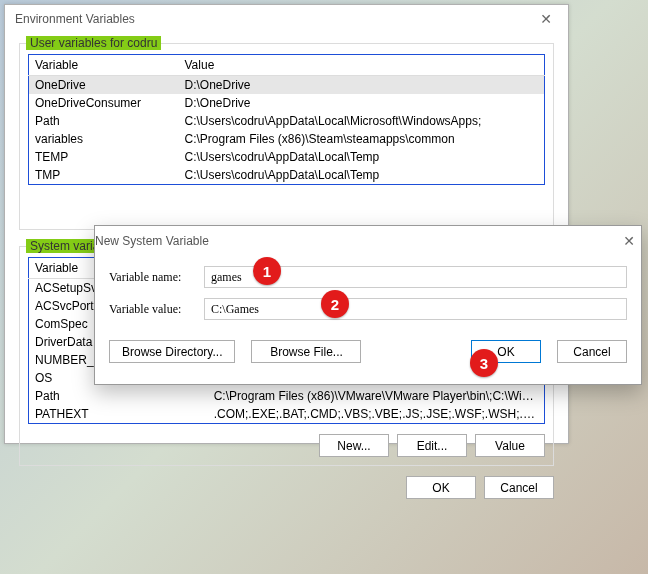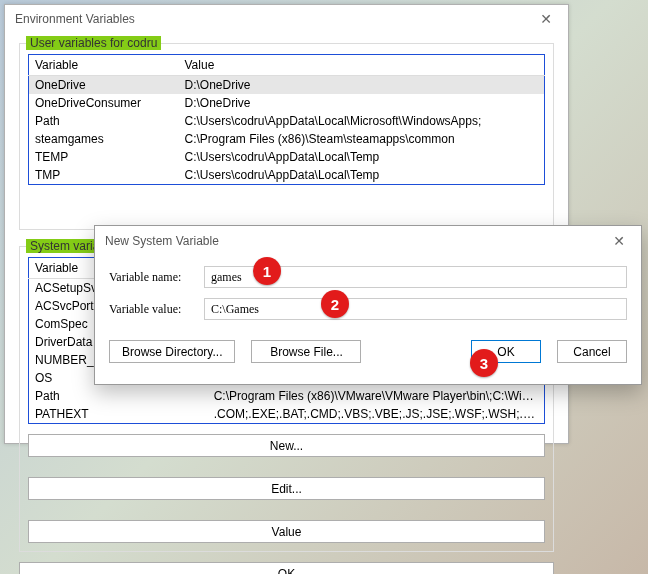--- a/index.html
+++ b/index.html
@@ -82,23 +82,22 @@
     background: #fff;
     margin-top: 26px;
   }
 
   .col-var { width: 150px; }
   .sys-col-var { width: 96px; }
 
   .btn-row {
     display: flex;
     justify-content: flex-end;
-    gap: 20px;
+    gap: 8px;
     margin-top: 10px;
-    flex-direction: column;
   }
   .btn-row.bottom {
     margin: 10px 14px 0;
   }
   .btn {
     min-width: 70px;
     height: 23px;
     background: #fff;
     border: 1px solid #adadad;
     font-family: inherit;
@@ -116,21 +115,21 @@
     position: absolute;
     top: 225px;
     left: 94px;
     width: 548px;
     height: 160px;
     background: #fff;
     border: 1px solid #999;
     box-shadow: 0 8px 20px rgba(0,0,0,.25);
     z-index: 10;
   }
-  .modal .titlebar { padding: 7px 10px; align-items: center; }
+  .modal .titlebar { padding: 7px 0; align-items: center; }
   .modal-body {
     padding: 10px 14px 8px;
   }
   .field-row {
     display: flex;
     align-items: center;
     margin-bottom: 10px;
     font-family: Liberation Serif, serif;
   }
   .field-row label {
@@ -196,21 +195,21 @@
         </tr>
         <tr>
           <td>OneDriveConsumer</td>
           <td>D:\OneDrive</td>
         </tr>
         <tr>
           <td>Path</td>
           <td>C:\Users\codru\AppData\Local\Microsoft\WindowsApps;</td>
         </tr>
         <tr>
-          <td>steamgames</td>
+          <td>variables</td>
           <td>C:\Program Files (x86)\Steam\steamapps\common</td>
         </tr>
         <tr>
           <td>TEMP</td>
           <td>C:\Users\codru\AppData\Local\Temp</td>
         </tr>
         <tr>
           <td>TMP</td>
           <td>C:\Users\codru\AppData\Local\Temp</td>
         </tr>

